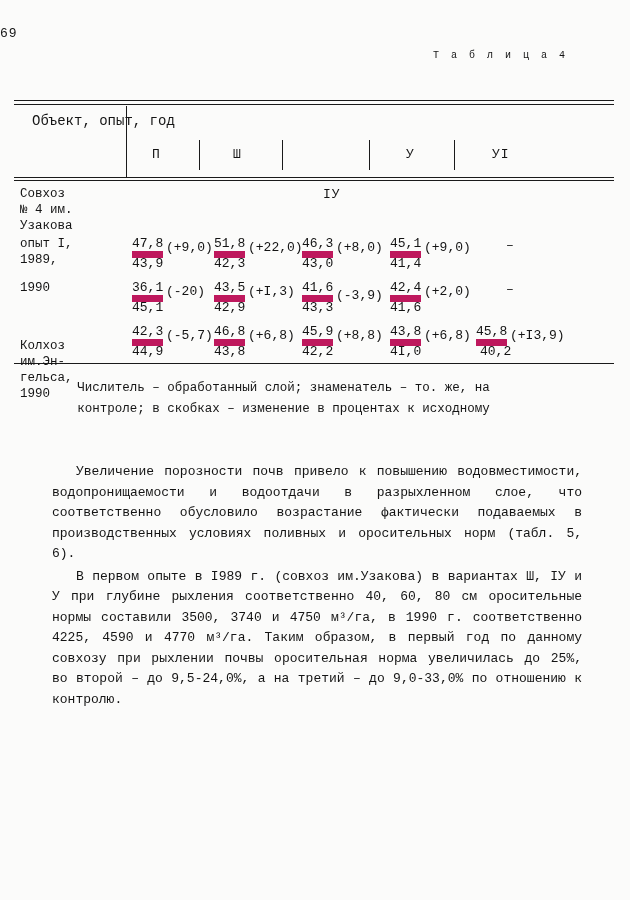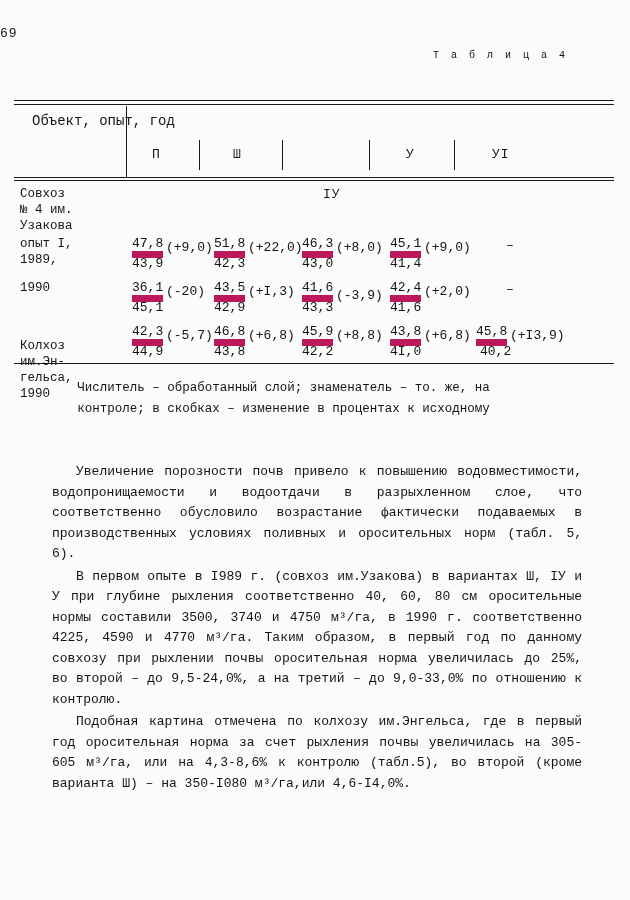--- a/index.html
+++ b/index.html
@@ -282,16 +282,15 @@
       </div>
 
     </div>
   </div>
 
   <div class="note">Числитель – обработанный слой; знаменатель – то. же, на контроле; в скобках – изменение в процентах к исходному</div>
 
   <div class="body-text">
     <p>Увеличение порозности почв привело к повышению водовместимости, водопронищаемости и водоотдачи в разрыхленном слое, что соответственно обусловило возрастание фактически подаваемых в производственных условиях поливных  и оросительных норм (табл. 5, 6).</p>
     <p>В первом опыте в I989 г. (совхоз им.Узакова) в вариантах Ш, IУ и У при глубине рыхления соответственно 40, 60, 80 см оросительные нормы составили 3500, 3740 и 4750 м³/га, в 1990 г. соответственно 4225, 4590 и 4770 м³/га. Таким образом, в первый год по данному совхозу при рыхлении почвы оросительная норма увеличилась до 25%, во второй – до 9,5-24,0%, а на третий – до 9,0-33,0% по отношению к контролю.</p>
-    <p>Подобная картина отмечена по колхозу им.Энгельса, где в первый год оросительная норма за счет рыхления почвы увеличилась на 305-605 м³/га, или на 4,3-8,6% к контролю (табл.5), во второй (кроме варианта Ш) – на 350-I080 м³/га,или 4,6-I4,0%.</p>
   </div>
 
 </div>
 
 </body></html>

